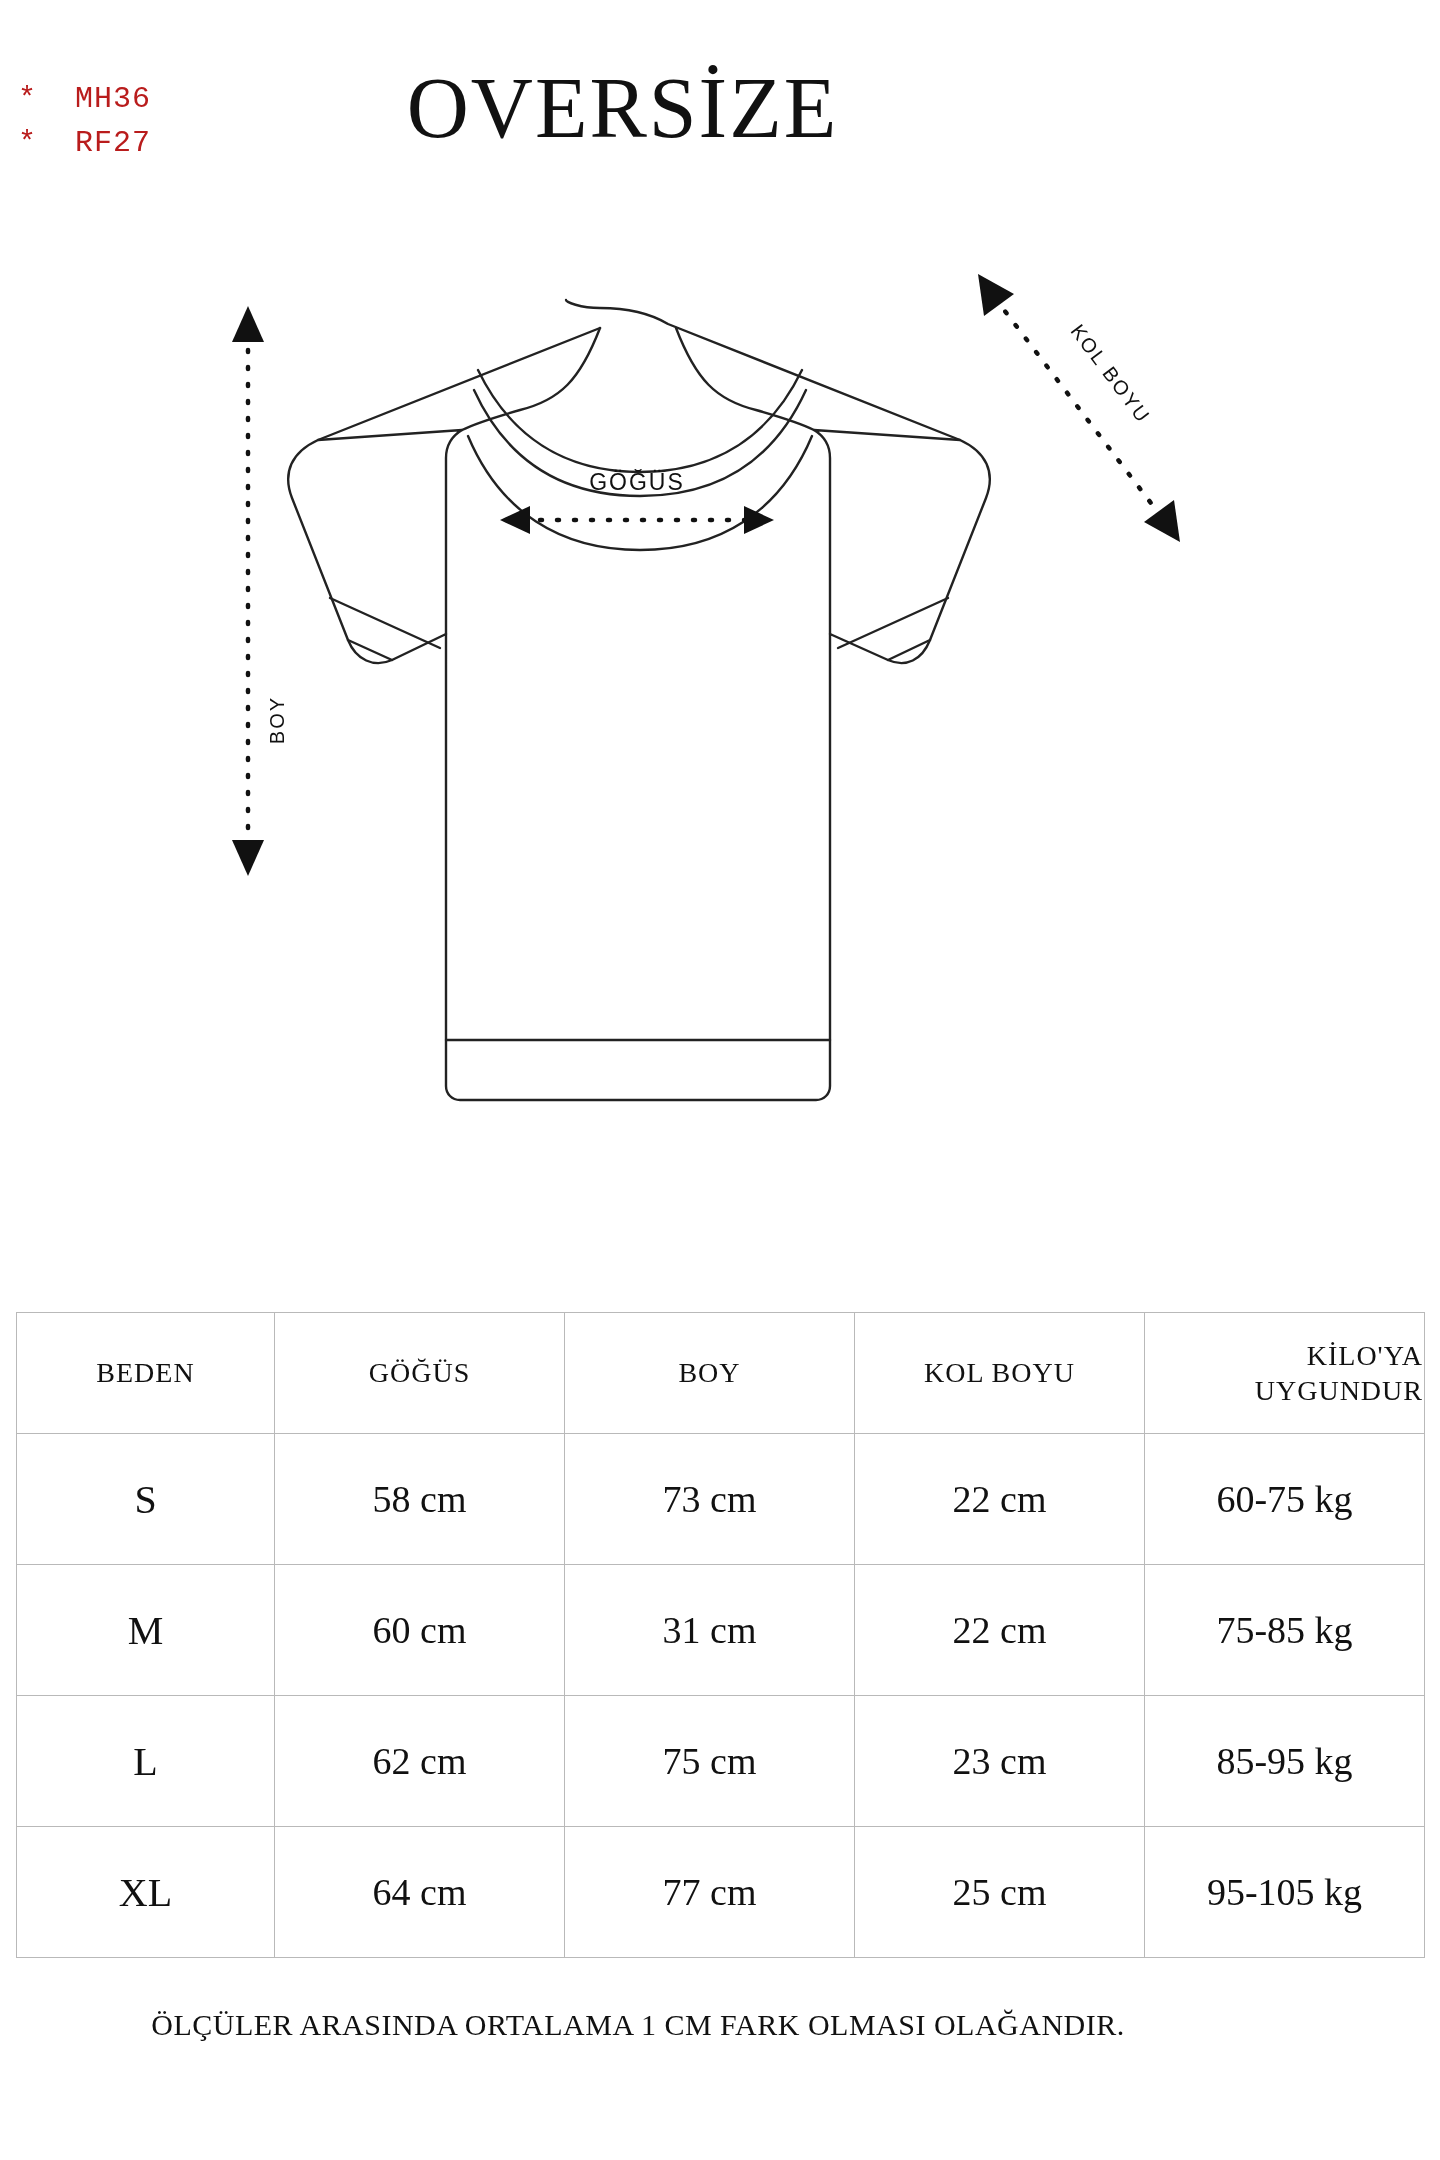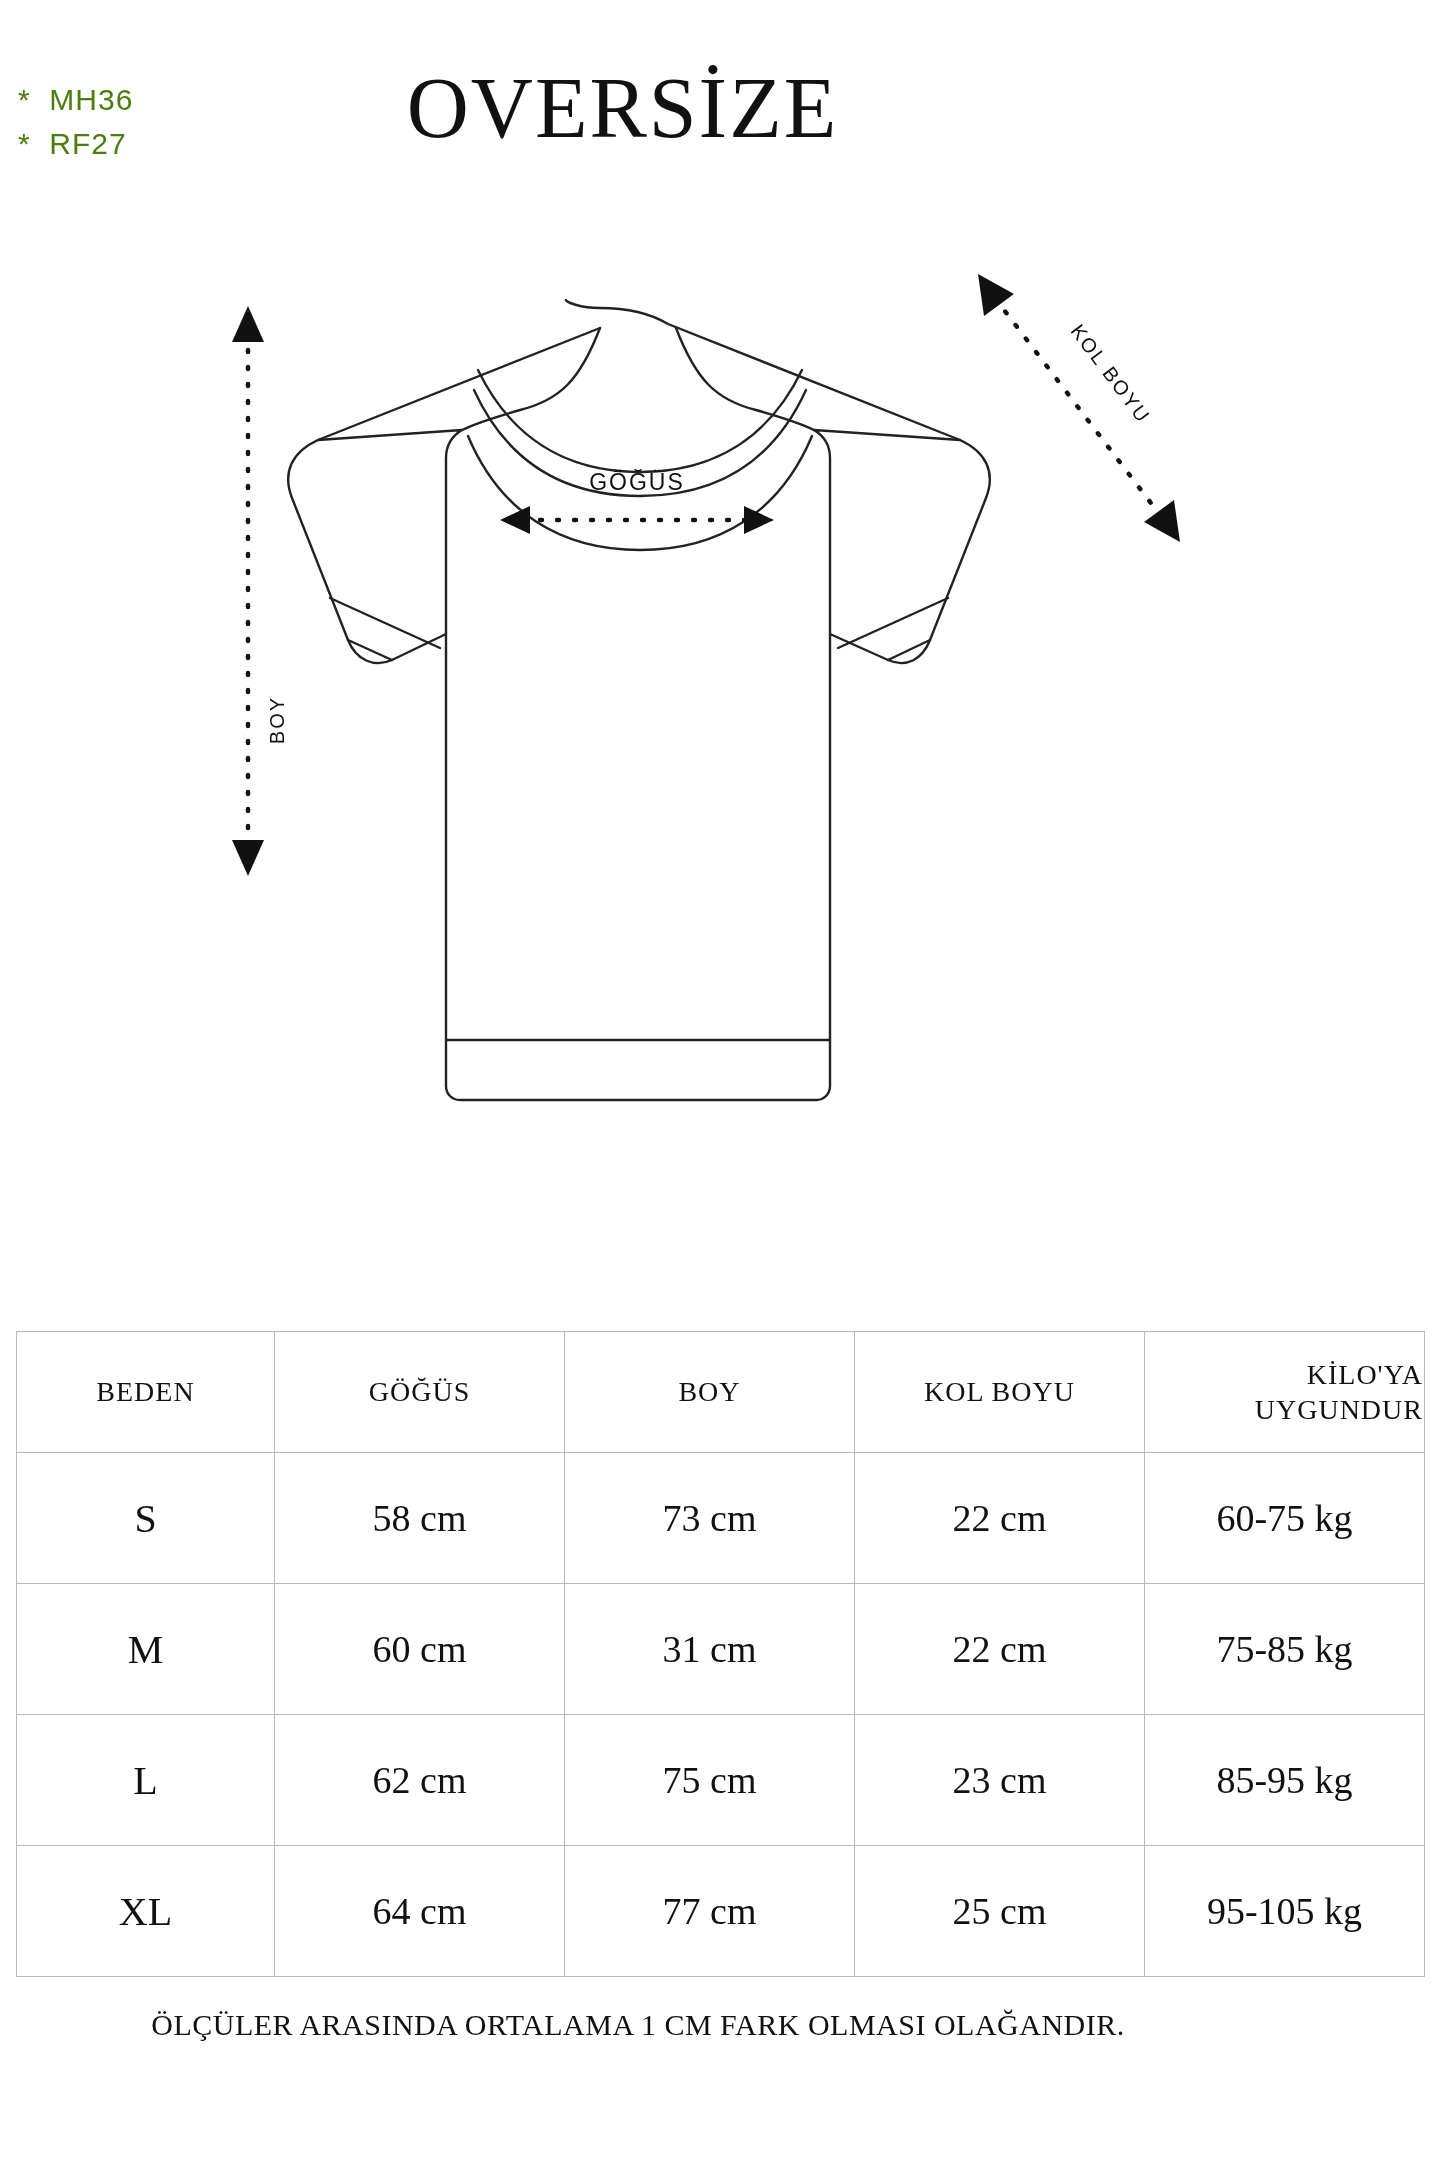--- a/index.html
+++ b/index.html
@@ -21,25 +21,25 @@
     position: absolute;
     top: 0;
     left: 0;
     width: 1440px;
     height: 230px;
   }
   .codes {
     position: absolute;
     left: 18px;
     top: 78px;
-    font-family: Liberation Sans, sans-serif;
+    font-family: Liberation Mono, monospace;
     font-size: 30px;
     letter-spacing: 1px;
     line-height: 1.45;
-    color: #4d7c0f;
+    color: #b91c1c;
   }
   .codes div {
     white-space: pre;
   }
   .title {
     position: absolute;
     left: 0;
     top: 58px;
     width: 1245px;
     text-align: center;
@@ -61,21 +61,20 @@
   .diagram svg {
     display: block;
   }
 
   
   .table-wrap {
     position: absolute;
     top: 1312px;
     left: 16px;
     width: 1408px;
-    margin-top: 19px;
   }
   table.size-table {
     border-collapse: collapse;
     width: 1408px;
     table-layout: fixed;
   }
   table.size-table td,
   table.size-table th {
     border: 1px solid #b9b9b9;
     text-align: center;

